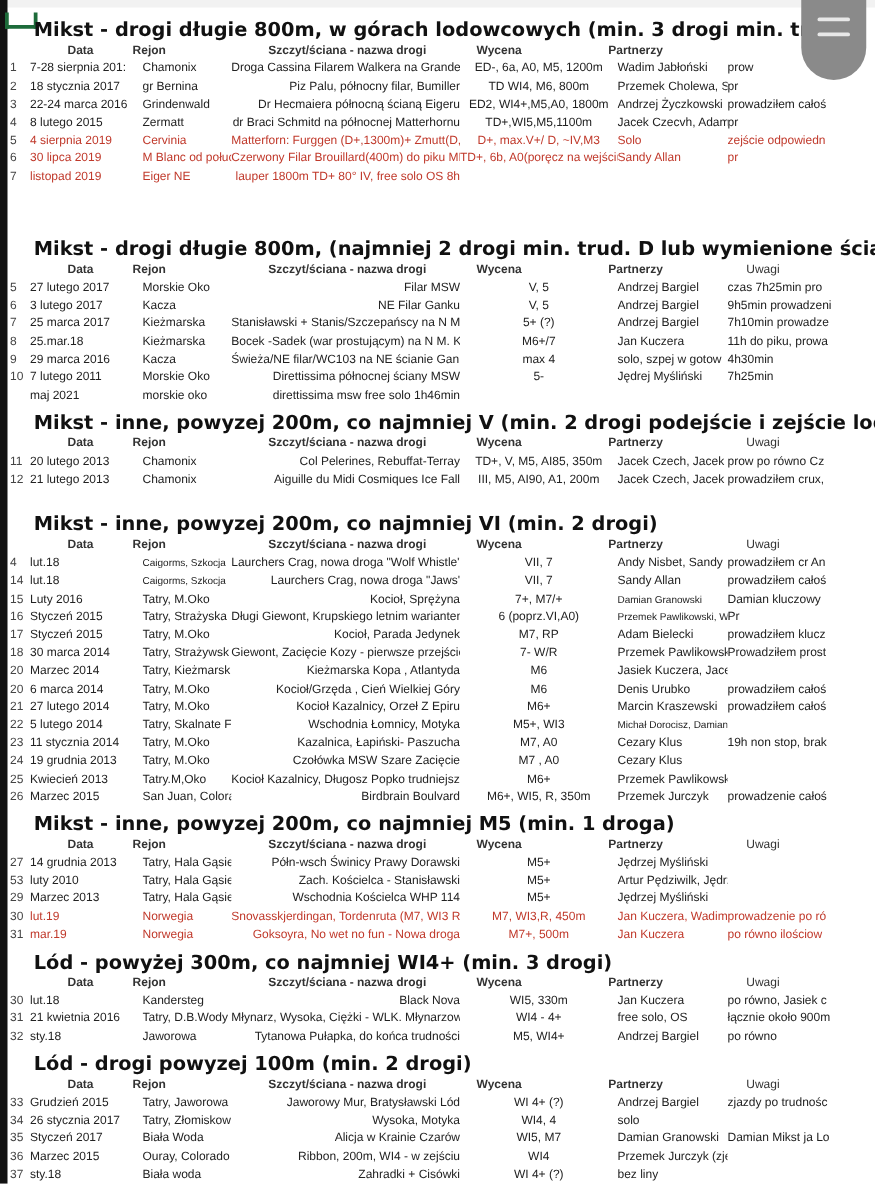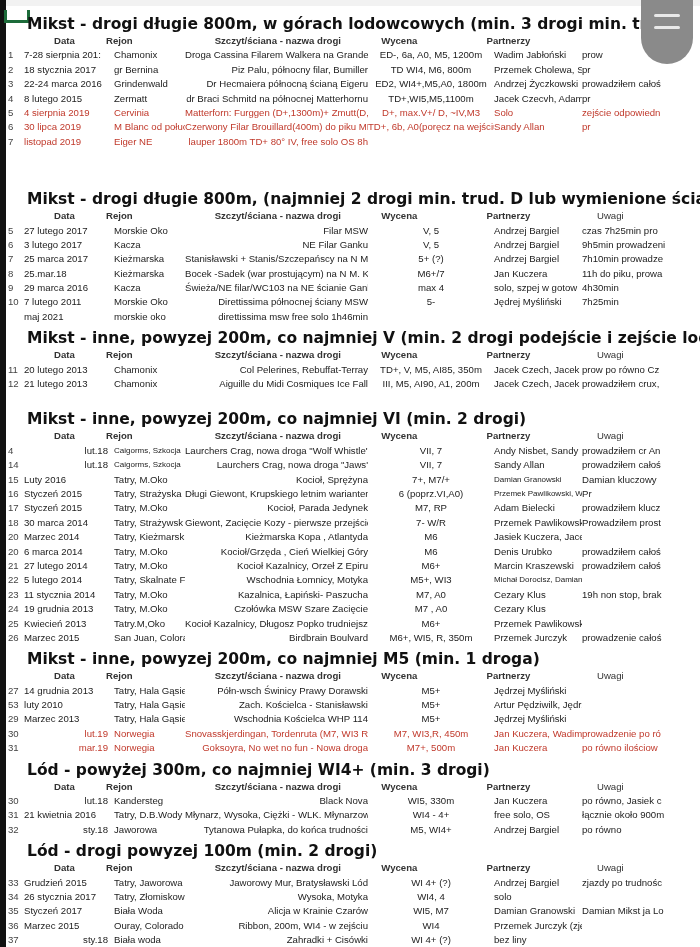--- a/index.html
+++ b/index.html
@@ -25,21 +25,21 @@
   .row.hdr .c-uw { font-weight: normal; }
   .c-num { width: 16px; text-align: left; color: #444; }
   .c-date { width: 90px; overflow: hidden; }
   .c-reg { width: 71px; overflow: hidden; }
   .c-name { width: 183px; overflow: hidden; text-align: right; }
   .c-wyc { width: 126px; overflow: hidden; text-align: center; }
   .c-part { width: 88px; overflow: hidden; }
   .c-uw { width: 120px; overflow: hidden; }
   .row.hdr .c-date { text-align: center; }
   .row.red { color: #c0392b; }
-  .right { text-align: right; padding-right: 6px; box-sizing: border-box; }
+  .right { padding-right: 6px; box-sizing: border-box; }
   .small { font-size: 8px; }
   .gap-lg { height: 40px; }
   .gap-md { height: 18px; }
   .gap-sm { height: 4px; }
 </style>
 </head>
 <body>
 
 <div class="topbar"></div>
 <div class="leftbar"></div>

